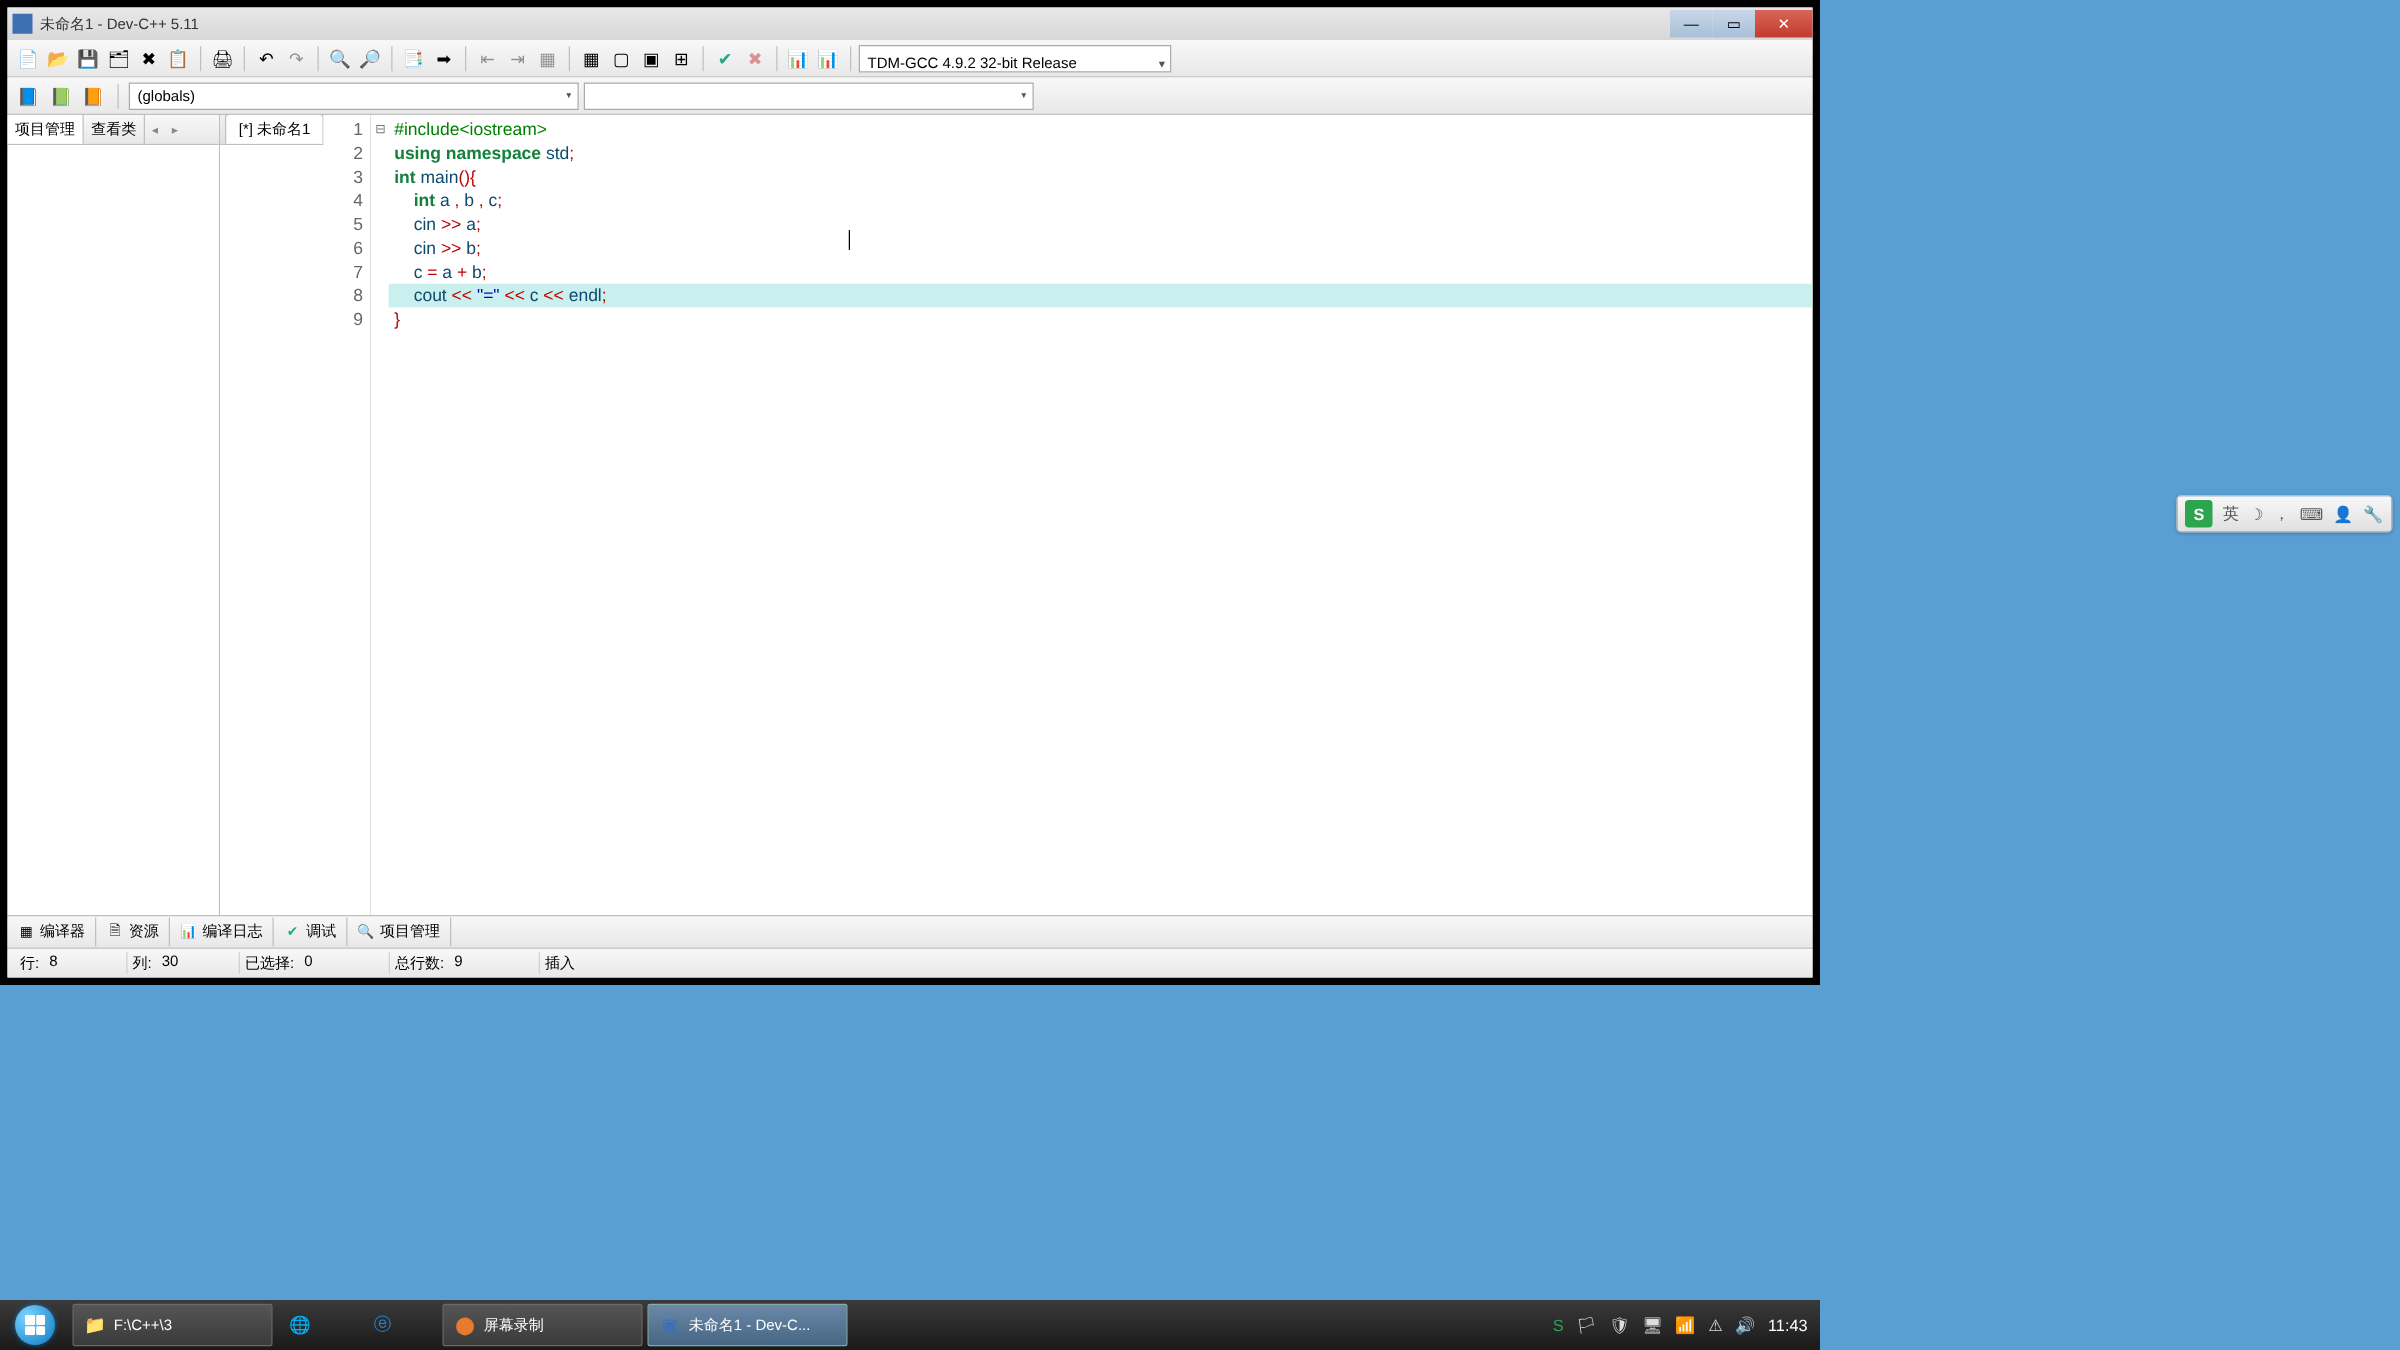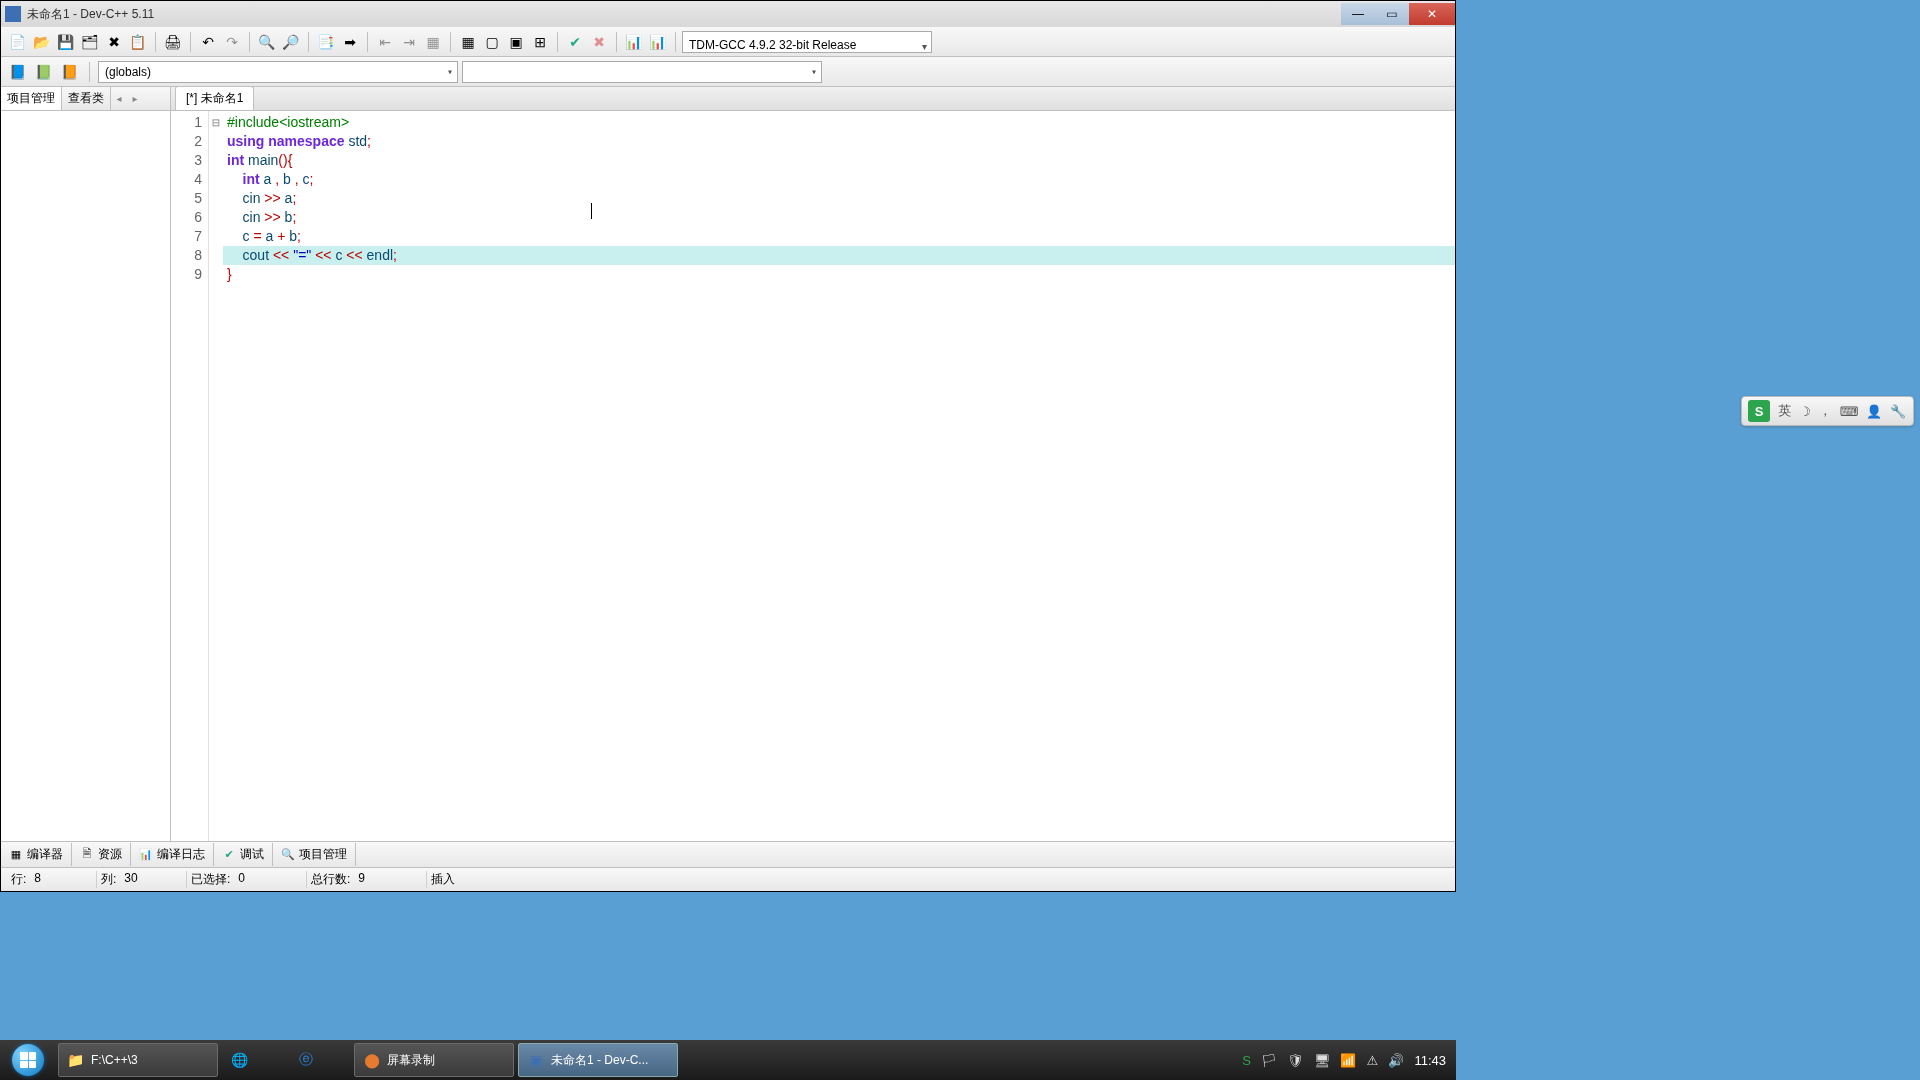--- a/index.html
+++ b/index.html
@@ -1,18 +1,18 @@
 <!DOCTYPE html>
 <html><head>
 <meta charset="utf-8">
 <style>
 * { margin: 0; padding: 0; box-sizing: border-box; font-family: "Microsoft YaHei", Tahoma, sans-serif; }
 body { width: 1920px; height: 1080px; overflow: hidden; background: #5a9fd4; position: relative; }
 
-.main-window { position: absolute; top: 0; left: 0; width: 1456px; height: 892px; background: #f0f0f0; border: 1px solid #000000; display: flex; flex-direction: column; }
+.main-window { position: absolute; top: 0; left: 0; width: 1456px; height: 788px; background: #f0f0f0; border: 6px solid #000000; display: flex; flex-direction: column; }
 
 .titlebar { height: 26px; background: linear-gradient(#e8e8e8,#d8d8d8); display: flex; align-items: center; padding-left: 4px; justify-content: space-between; }
 .titlebar-left { display: flex; align-items: center; gap: 6px; }
 .app-icon { width: 16px; height: 16px; background: #3d6fb4; display: inline-block; }
 .title-text { font-size: 12px; color: #333; }
 .win-controls { display: flex; }
 .win-btn { width: 34px; height: 22px; display: flex; align-items: center; justify-content: center; font-size: 12px; cursor: pointer; }
 .win-min { background: linear-gradient(#c9d7e8,#a7bfd8); }
 .win-max { background: linear-gradient(#c9d7e8,#a7bfd8); }
 .win-close { background: linear-gradient(#d9655a,#c23b2e); color:#fff; width: 46px; }
@@ -32,31 +32,31 @@
 
 .workspace { flex: 1; display: flex; overflow: hidden; }
 
 .sidebar { width: 170px; border-right: 1px solid #c0c0c0; display: flex; flex-direction: column; background: #fff; }
 .sidebar-tabs { display: flex; border-bottom: 1px solid #c0c0c0; background: linear-gradient(#f8f8f8,#e8e8e8); height: 24px; align-items: stretch; font-size: 12px; }
 .side-tab { padding: 3px 6px; border-right: 1px solid #c0c0c0; cursor: pointer; display:flex; align-items:center; }
 .side-tab.active { background: #fff; }
 .side-nav { width: 16px; display:flex; align-items:center; justify-content:center; font-size:10px; color:#888; cursor:pointer; }
 .sidebar-body { flex: 1; background: #fff; }
 
-.editor-area { flex: 1; display: flex; flex-direction: column; background: #fff; }
+.editor-area { flex: 1; display: flex; flex-direction: row; background: #fff; }
 .editor-tabs { height: 24px; display: flex; align-items: flex-end; background: linear-gradient(#f0f0f0,#e0e0e0); padding-left: 4px; border-bottom: 1px solid #c0c0c0; font-size: 12px; }
 .editor-tab { padding: 3px 10px; background: #fff; border: 1px solid #c0c0c0; border-bottom: none; border-radius: 3px 3px 0 0; cursor: pointer; }
 
 .code-area { flex: 1; display: flex; font-family: Consolas, "Courier New", monospace; font-size: 14px; background: #fff; position: relative; }
 .gutter { width: 38px; text-align: right; padding-right: 6px; color: #666; background: #fff; border-right: 1px solid #e0e0e0; line-height: 19px; padding-top: 2px; user-select:none; }
 .fold-col { width: 14px; background: #fff; line-height: 19px; padding-top: 2px; text-align:center; color:#777; font-size:10px; user-select:none; }
 .code-lines { flex: 1; line-height: 19px; padding-top: 2px; white-space: pre; }
 .code-line { padding-left: 4px; height: 19px; }
 .hl-line { background: #c9f0ef; }
-.kw { font-weight: bold; color: #6d28d9; }
+.kw { font-weight: bold; color: #15803d; }
 .pre { color: #008000; }
 .id { color: #0c4a6e; }
 .str { color: #0000c0; }
 .op { color: #c00000; }
 
 .text-cursor { position: absolute; width: 1px; height: 16px; background: #000; left: 420px; top: 92px; }
 
 .bottom-tabs { height: 26px; background: linear-gradient(#f8f8f8,#e8e8e8); border-top: 1px solid #c0c0c0; display: flex; align-items: center; font-size: 12px; }
 .bt-tab { padding: 3px 8px; border-right: 1px solid #c0c0c0; display: flex; align-items: center; gap: 4px; cursor: pointer; }
 .bt-ico { width: 14px; height: 14px; display:inline-flex; align-items:center; justify-content:center; font-size:11px; }

